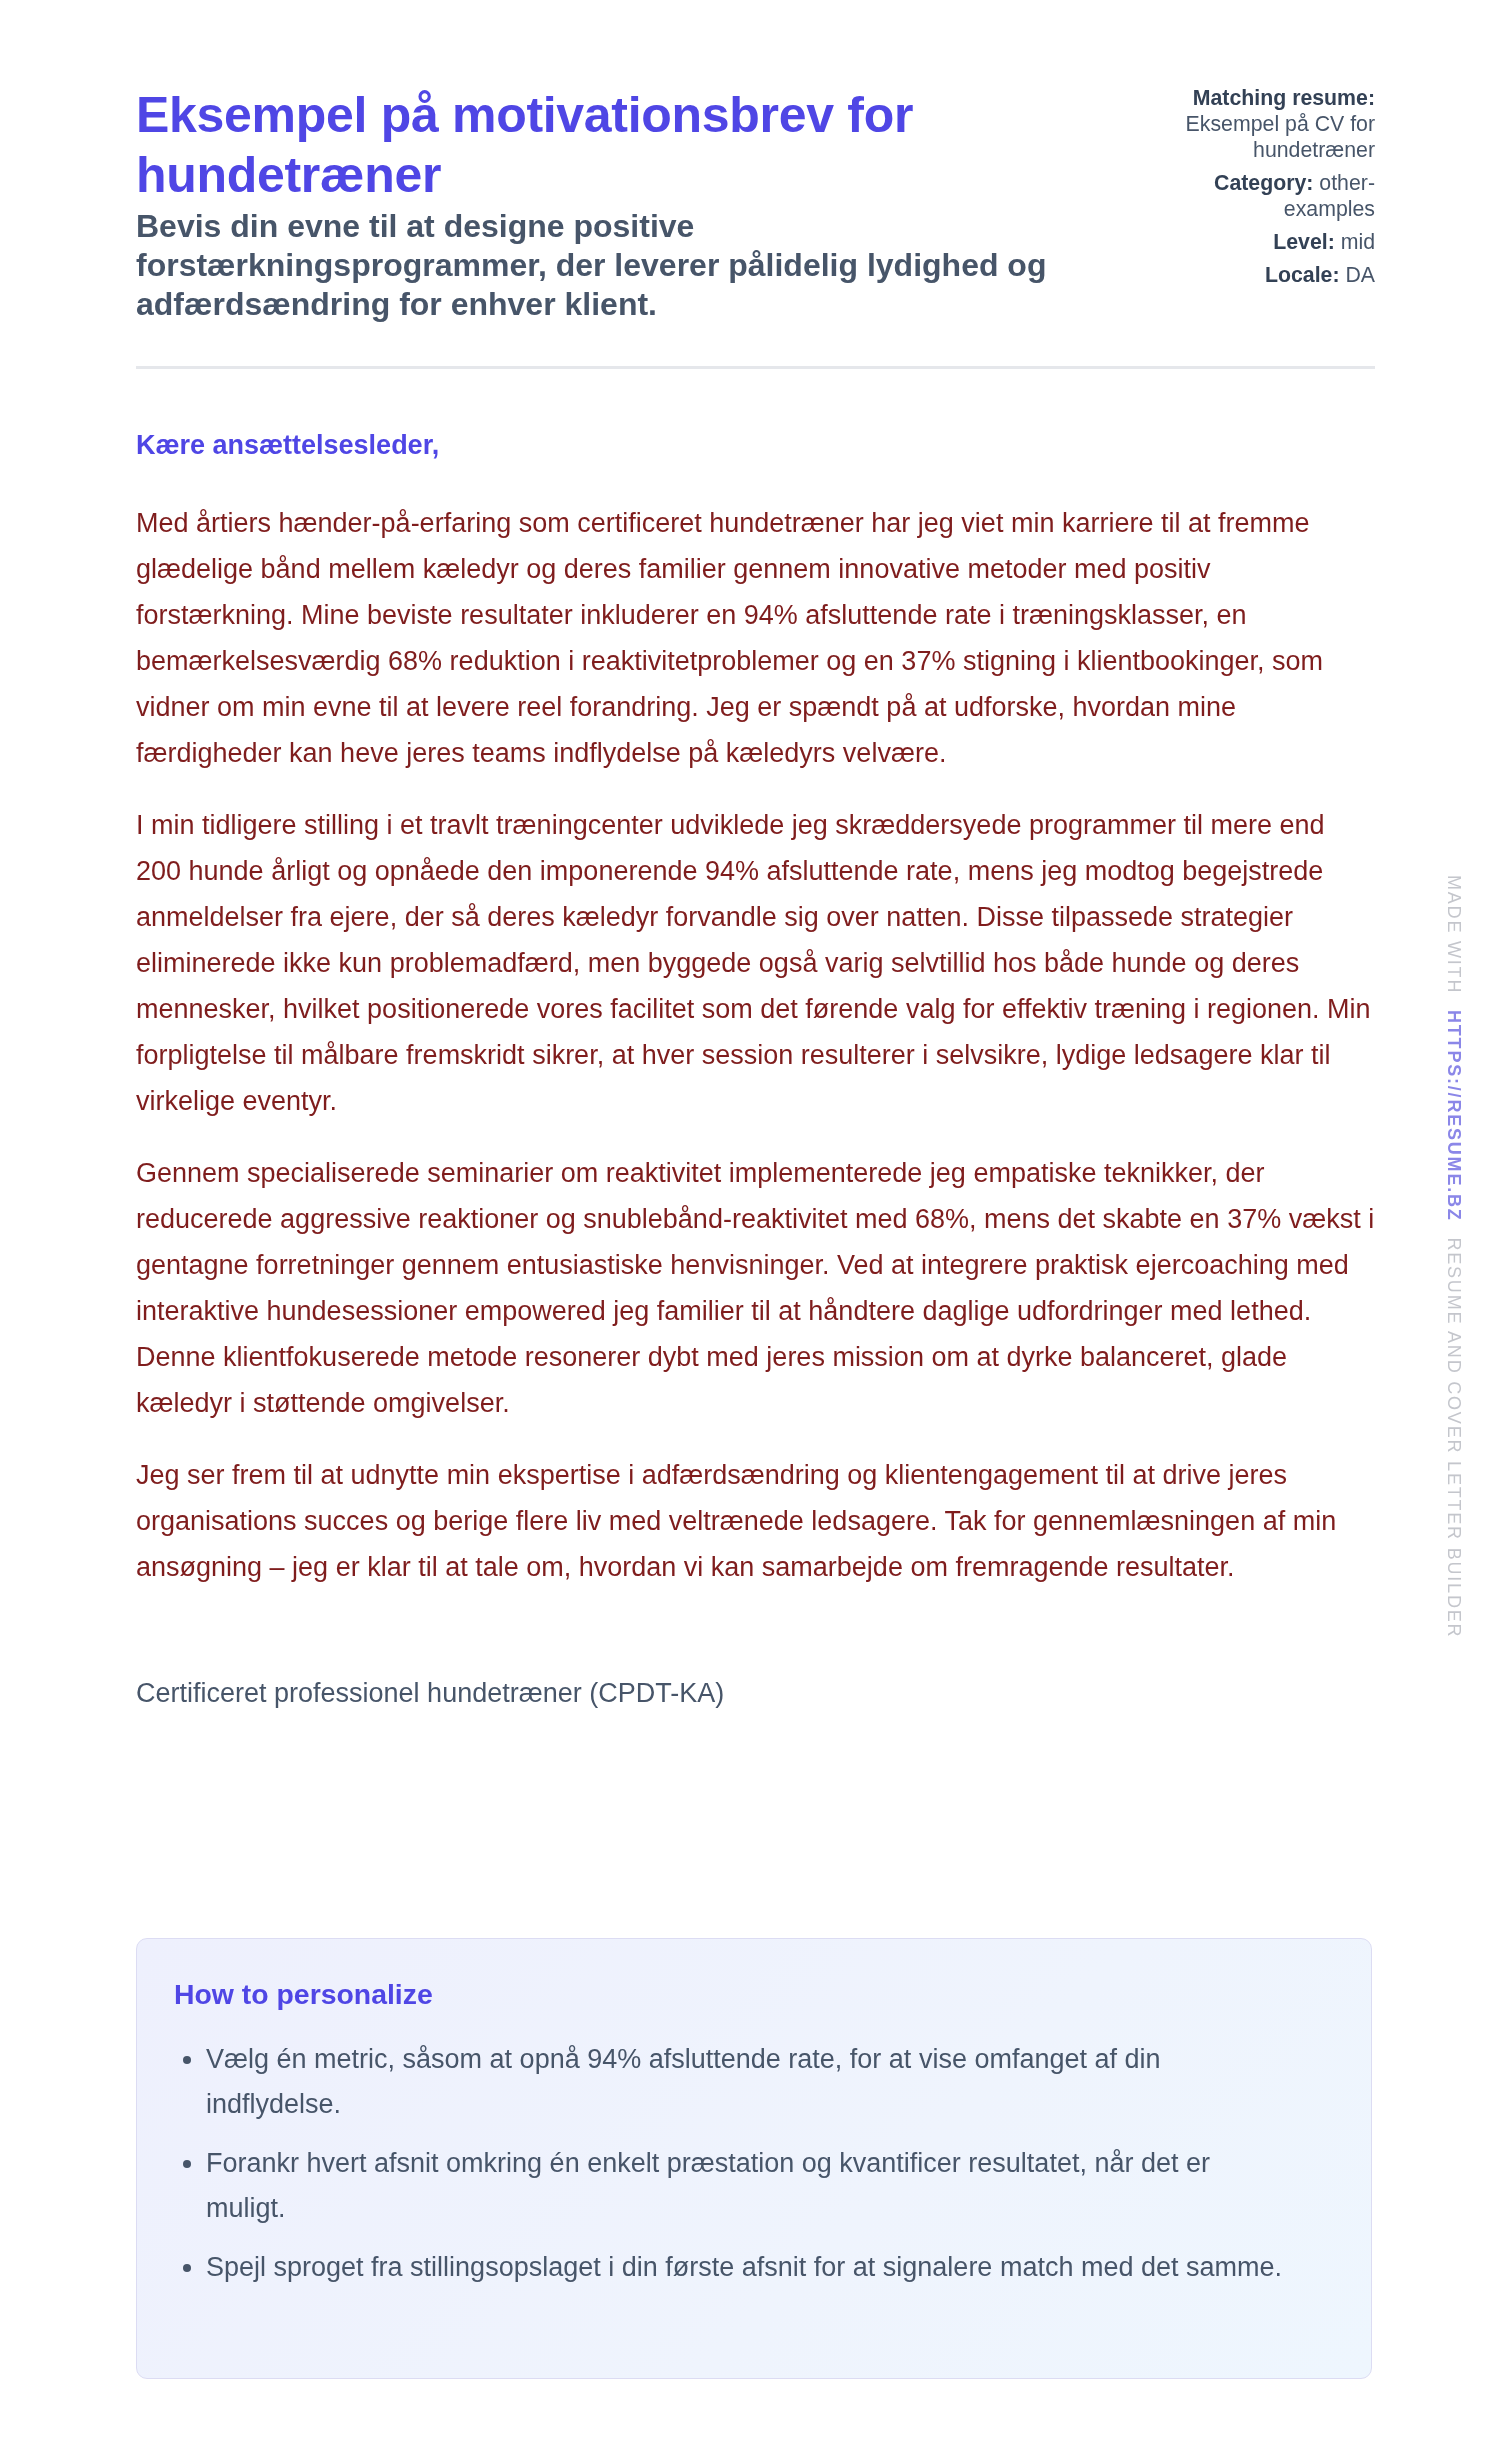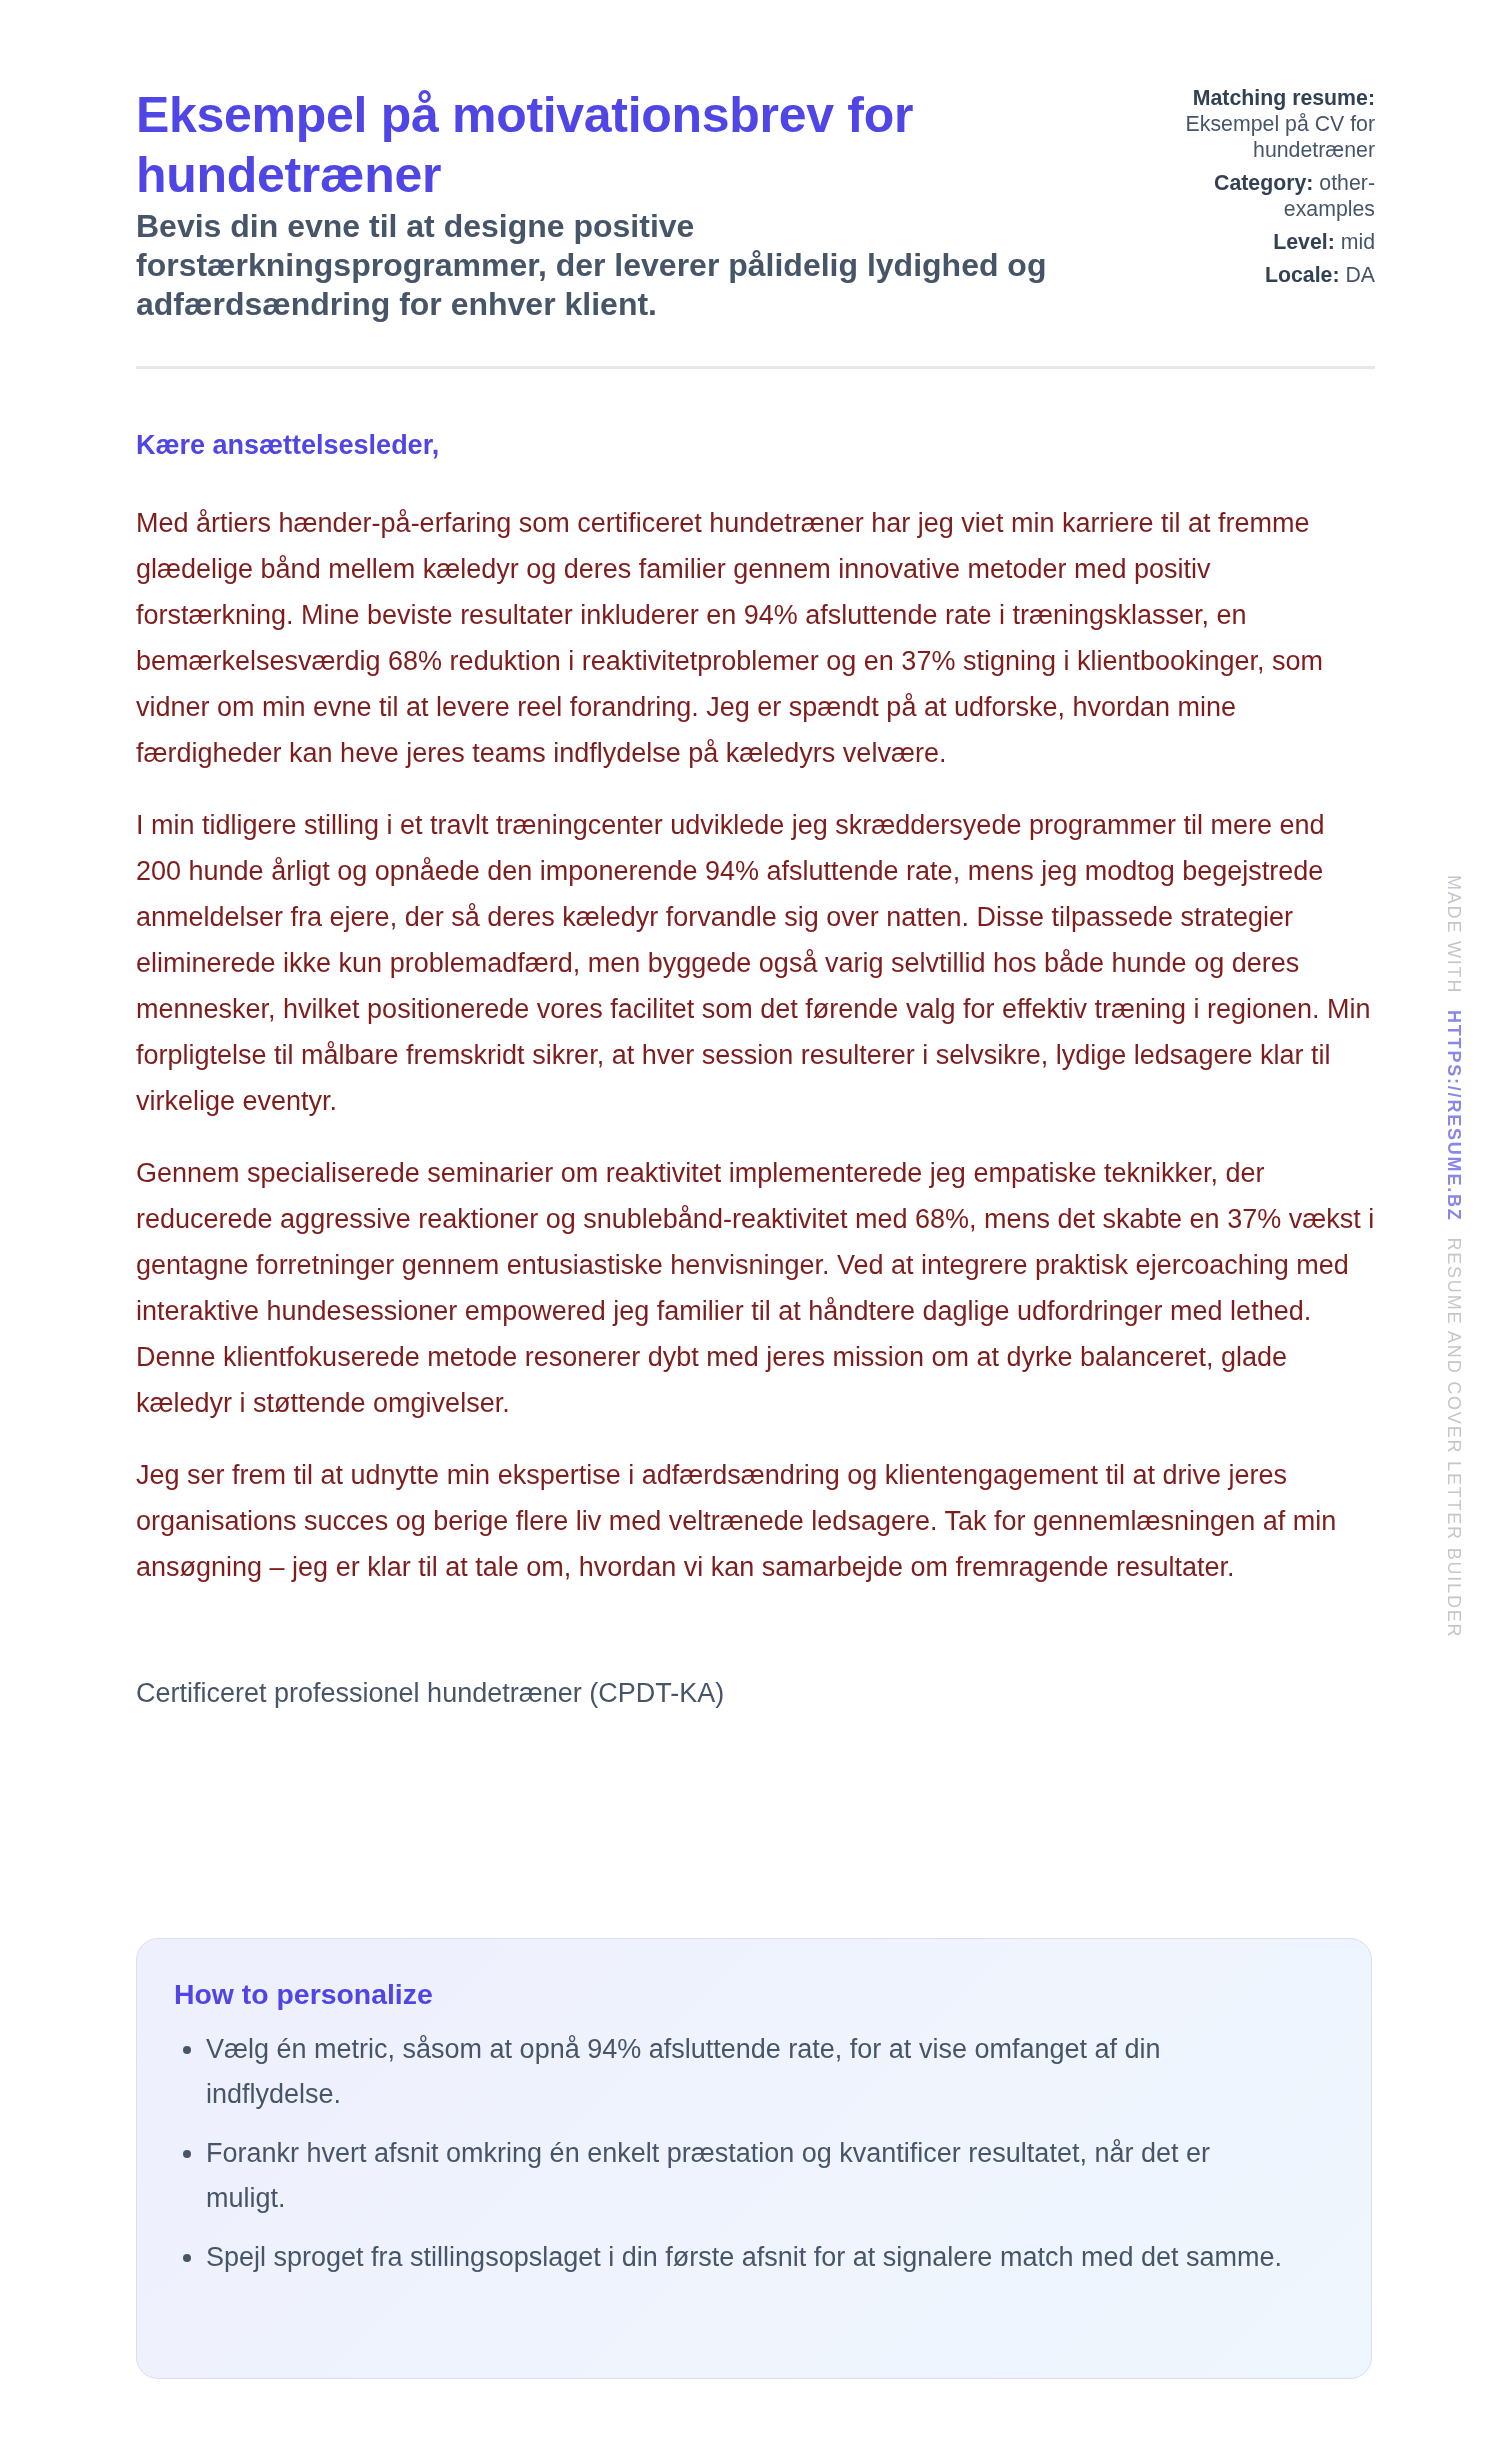--- a/index.html
+++ b/index.html
@@ -95,33 +95,33 @@
     color: #475569;
   }
   .tips {
     position: absolute;
     left: 0;
     top: 1938px;
     width: 1236px;
     height: 441px;
     box-sizing: border-box;
     border: 1.8px solid #dcdcf3;
-    border-radius: 22px;
+    border-radius: 11px;
     background: linear-gradient(135deg, #eef0fd 0%, #eff4fd 60%, #eef6fe 100%);
     padding: 36px 36px 36px 37px;
   }
   .tips-title {
     margin: 0;
     font-size: 28.4px;
     line-height: 39px;
     font-weight: 700;
     color: #4f46e5;
   }
   .tips-list {
-    margin: 13px 0 0 0;
+    margin: 23px 0 0 0;
     padding: 0;
     list-style: none;
   }
   .tips-item {
     position: relative;
     padding-left: 32px;
     font-size: 27px;
     line-height: 45px;
     color: #475569;
     width: 1085px;

